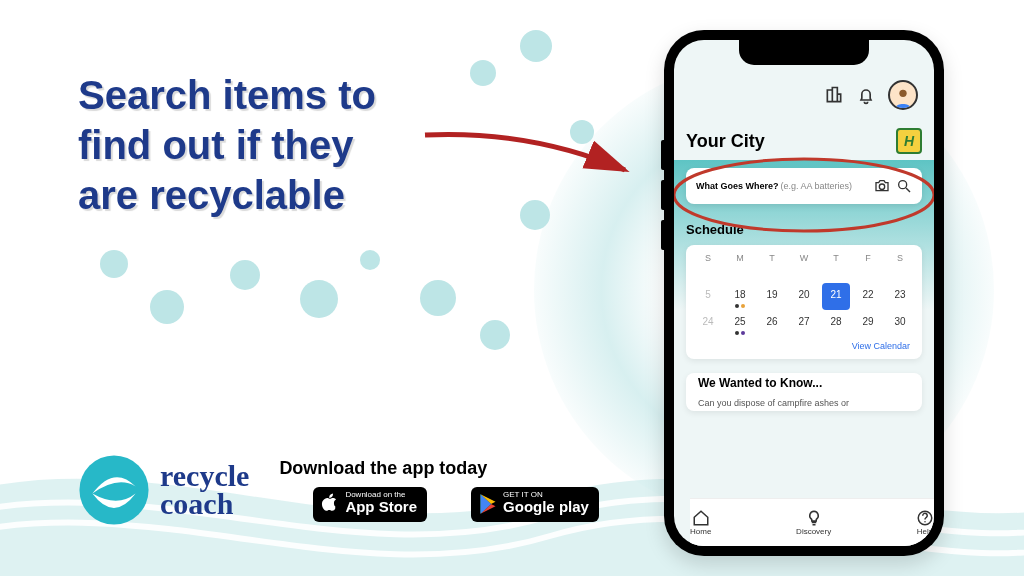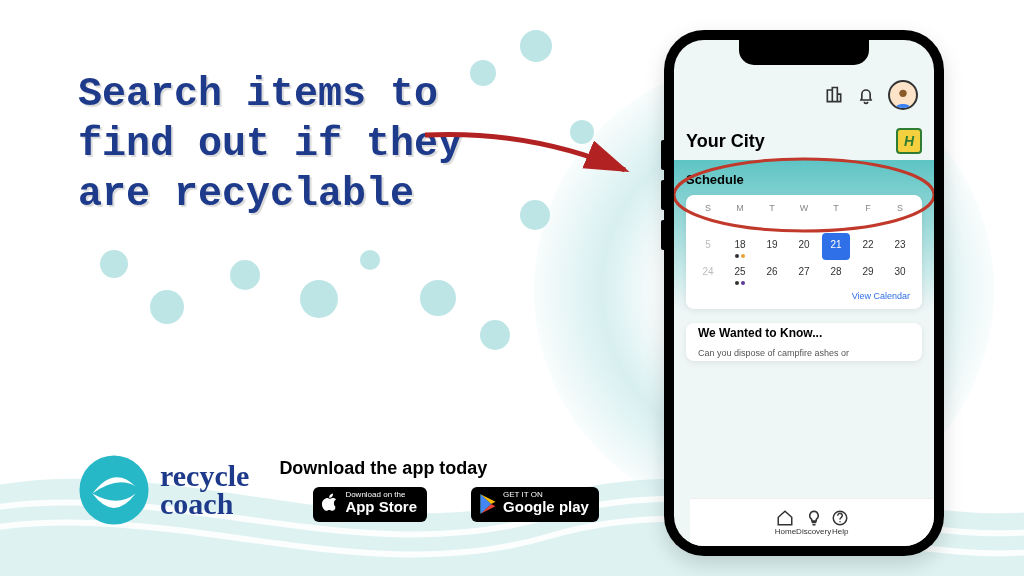--- a/index.html
+++ b/index.html
@@ -36,21 +36,21 @@
       z-index: 0;
     }
     
     .headline {
       position: absolute;
       left: 78px;
       top: 70px;
       z-index: 2;
     }
     .headline-text {
-      font-family: Liberation Mono, monospace;
+      font-family: Liberation Sans, sans-serif;
       font-weight: 900;
       font-size: 40px;
       line-height: 1.25;
       color: #1e3a8a;
       text-shadow: 2px 2px 1px rgba(0,0,0,0.15);
     }
     
     .arrow {
       position: absolute;
       left: 420px;
@@ -278,21 +278,21 @@
     .info-body {
       font-size: 9px;
       color: #555;
     }
     .bottom-nav {
       position: absolute;
       bottom: 0; left: 16px; right: 0;
       height: 48px;
       background: #fff;
       display: flex;
-      justify-content: center;
+      justify-content: space-between;
       align-items: center;
       border-top: 1px solid #eee;
     }
     .nav-item {
       display: flex;
       flex-direction: column;
       align-items: center;
       font-size: 8px;
       color: #333;
       cursor: pointer;
@@ -402,20 +402,32 @@
             <path d="M4 24c0-6 16-6 16 0z" fill="#3b82f6"></path>
           </svg>
         </div>
       </div>
 
       <div class="app-city">
         <span>Your City</span>
         <div class="city-badge">H</div>
       </div>
 
+      <div class="search-box">
+        <span class="search-label">What Goes Where?</span>
+        <span class="search-hint">(e.g. AA batteries)</span>
+        <svg width="16" height="16" viewBox="0 0 24 24" style="margin:0 6px">
+            <path fill="none" stroke="#333" stroke-width="2" d="M3 7h4l2-3h6l2 3h4v12H3z"></path>
+            <circle cx="12" cy="13" r="4" fill="none" stroke="#333" stroke-width="2"></circle>
+          </svg>
+        <svg width="16" height="16" viewBox="0 0 24 24">
+            <circle cx="10" cy="10" r="6" fill="none" stroke="#333" stroke-width="2"></circle>
+            <line x1="15" y1="15" x2="21" y2="21" stroke="#333" stroke-width="2"></line>
+          </svg>
+      </div>
 
       <svg class="circled" width="280" height="90">
         <ellipse cx="140" cy="45" rx="130" ry="36" fill="none" stroke="#c0392b" stroke-width="3"></ellipse>
       </svg>
 
       <div class="schedule-label">Schedule</div>
 
       <div class="calendar">
         <div class="cal-head" id="cal-head">
             <span>S</span>

